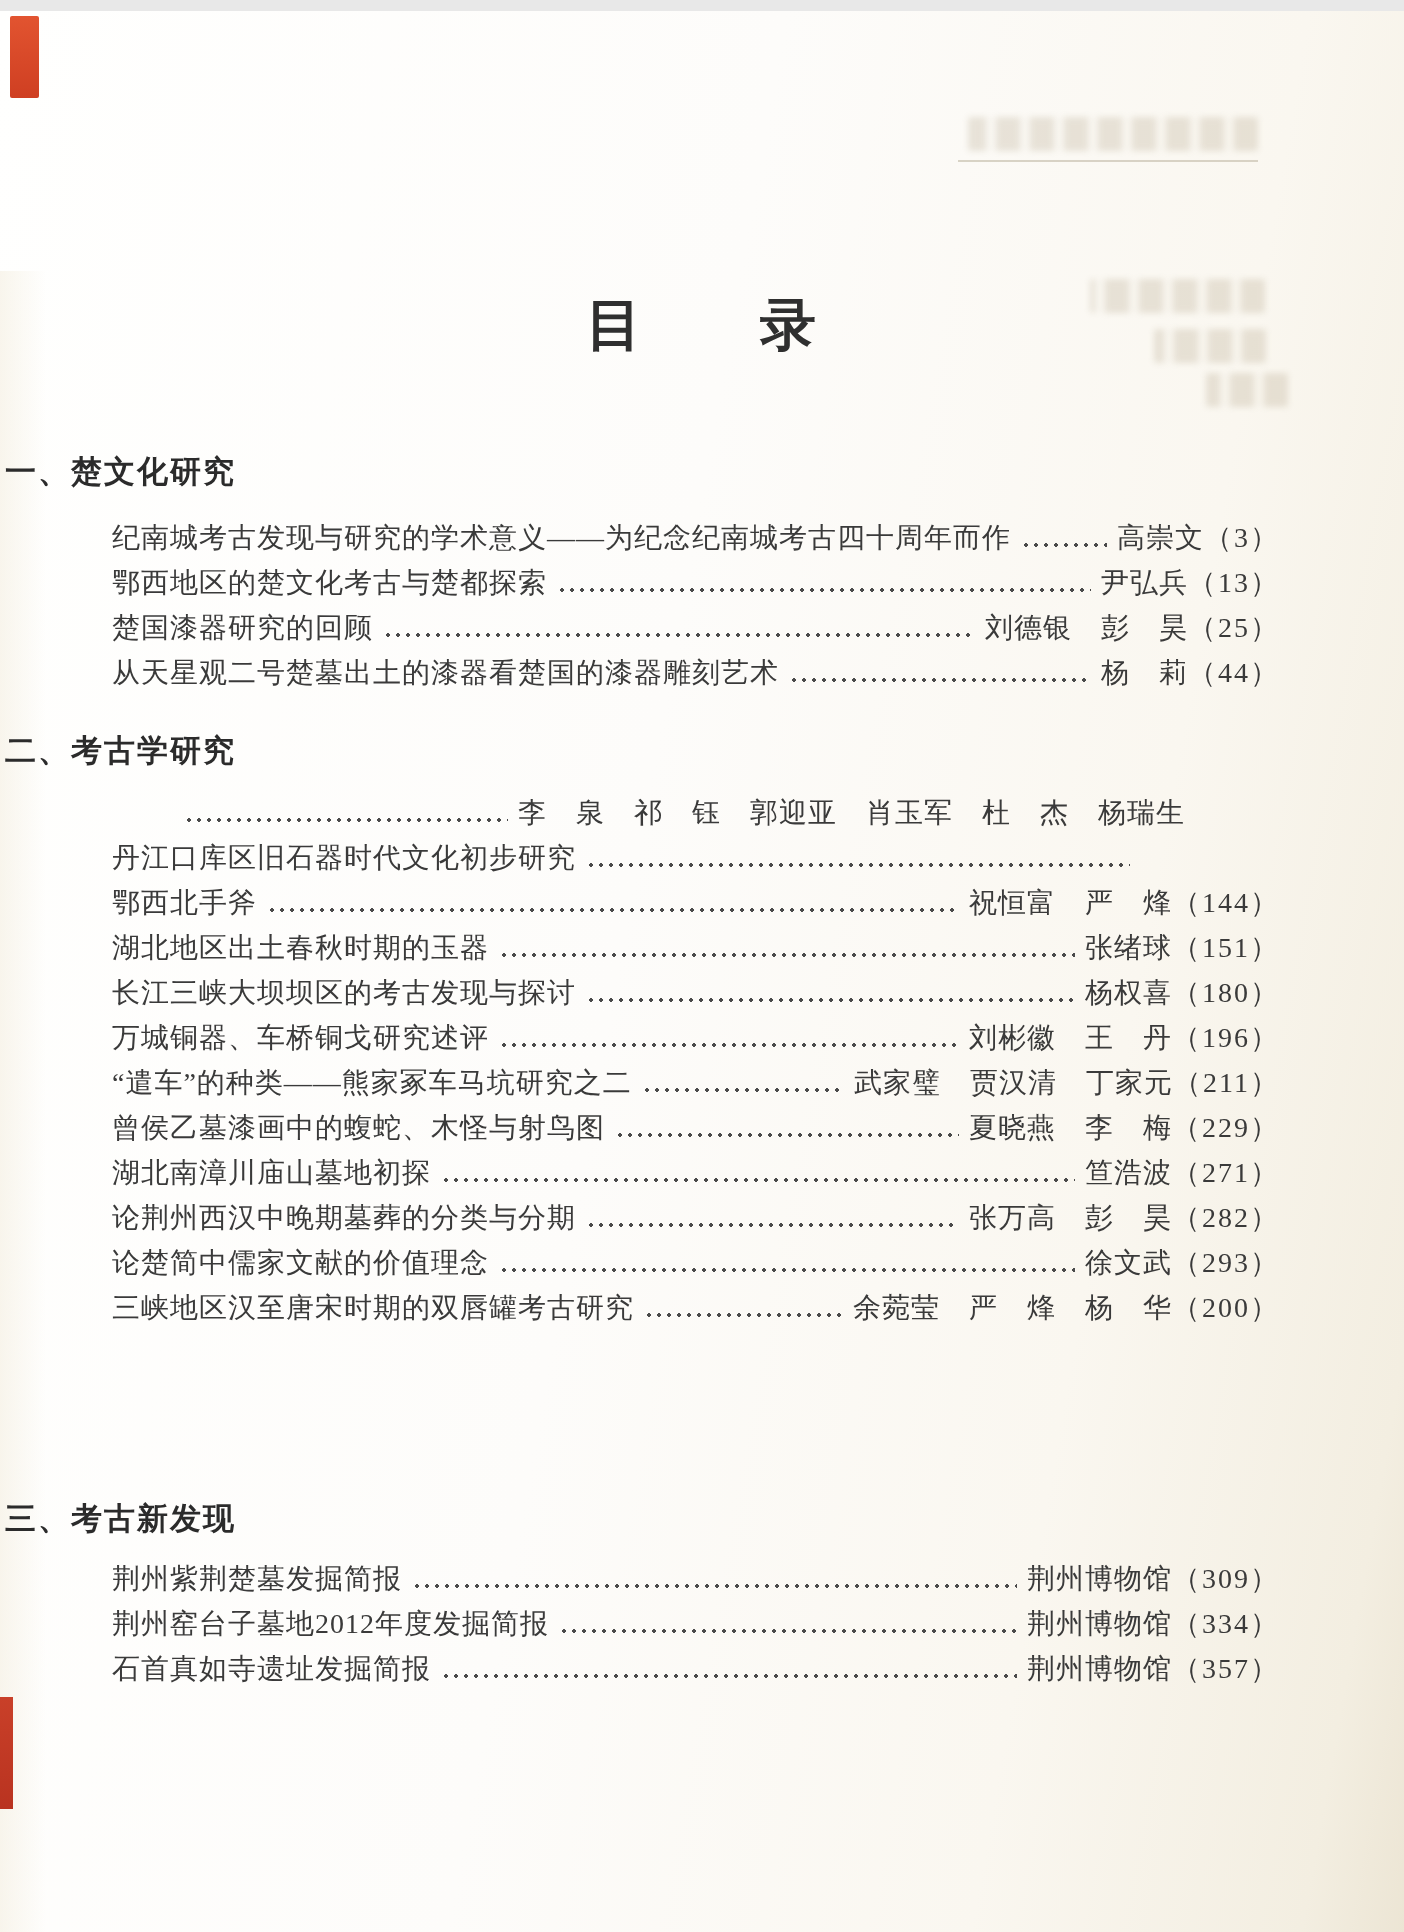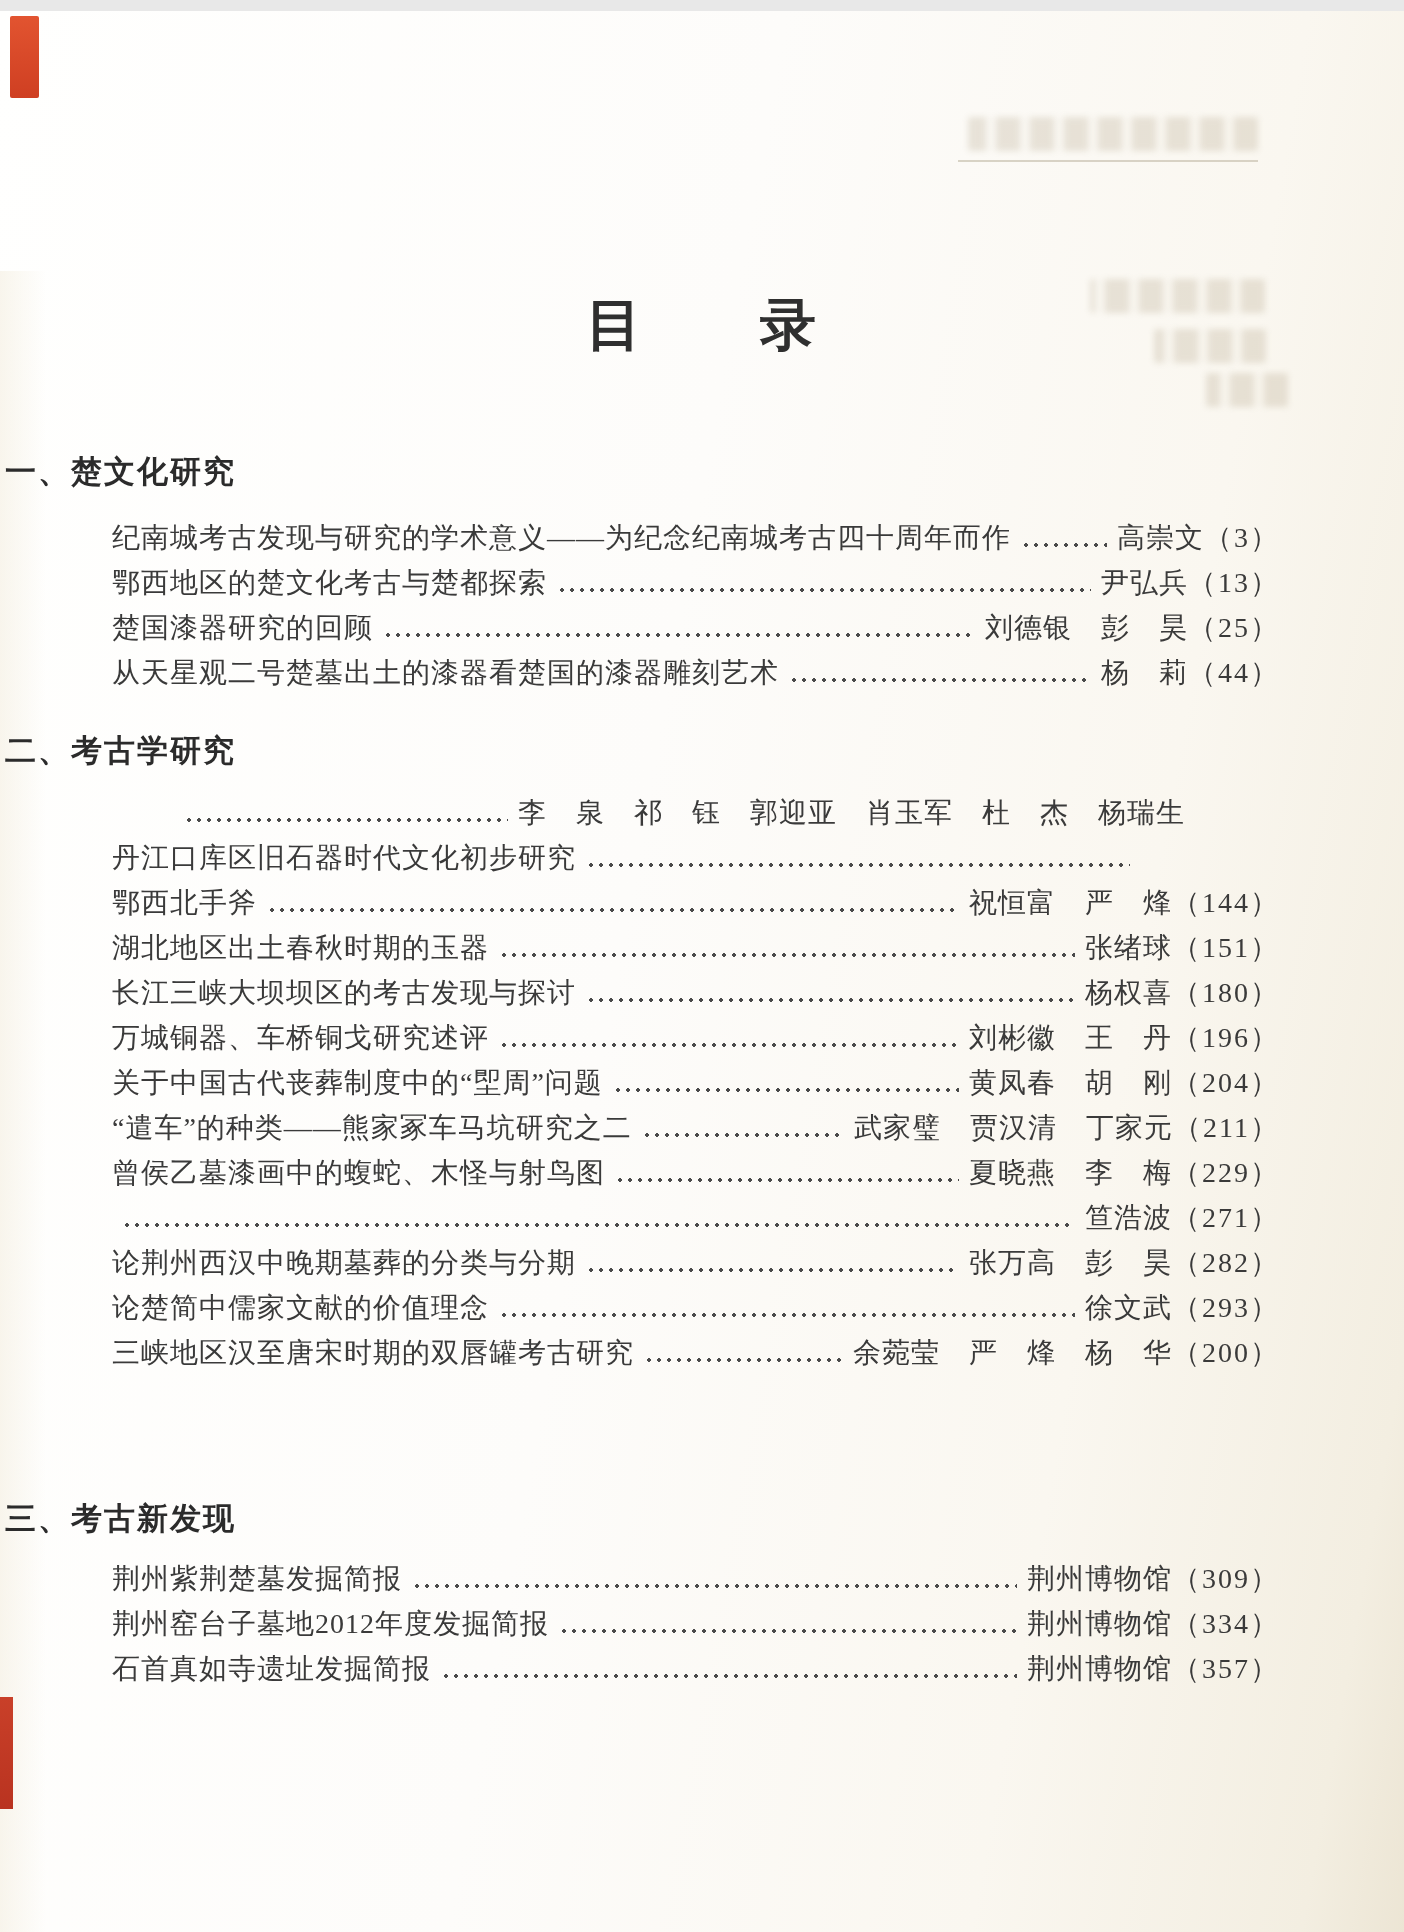--- a/index.html
+++ b/index.html
@@ -142,38 +142,33 @@
         <span class="authors">杨权喜</span>
         <span class="pnum">（180）</span>
       </div>
       <div class="toc-row">
         <span class="t-title">万城铜器、车桥铜戈研究述评</span>
         <span class="leader"></span>
         <span class="authors">刘彬徽　王　丹</span>
         <span class="pnum">（196）</span>
       </div>
       <div class="toc-row">
-        <span class="t-title">关于中国古代丧葬制度中的“堲周”问题</span>
-        <span class="leader"></span>
-        <span class="authors">黄凤春　胡　刚</span>
-        <span class="pnum">（204）</span>
-      </div>
-      <div class="toc-row">
         <span class="t-title">“遣车”的种类——熊家冢车马坑研究之二</span>
         <span class="leader"></span>
         <span class="authors">武家璧　贾汉清　丁家元</span>
         <span class="pnum">（211）</span>
       </div>
       <div class="toc-row">
         <span class="t-title">曾侯乙墓漆画中的蝮蛇、木怪与射鸟图</span>
         <span class="leader"></span>
         <span class="authors">夏晓燕　李　梅</span>
         <span class="pnum">（229）</span>
       </div>
       <div class="toc-row">
+        <span class="t-title">湖北南漳川庙山墓地初探</span>
         <span class="leader"></span>
         <span class="authors">笪浩波</span>
         <span class="pnum">（271）</span>
       </div>
       <div class="toc-row">
         <span class="t-title">论荆州西汉中晚期墓葬的分类与分期</span>
         <span class="leader"></span>
         <span class="authors">张万高　彭　昊</span>
         <span class="pnum">（282）</span>
       </div>

